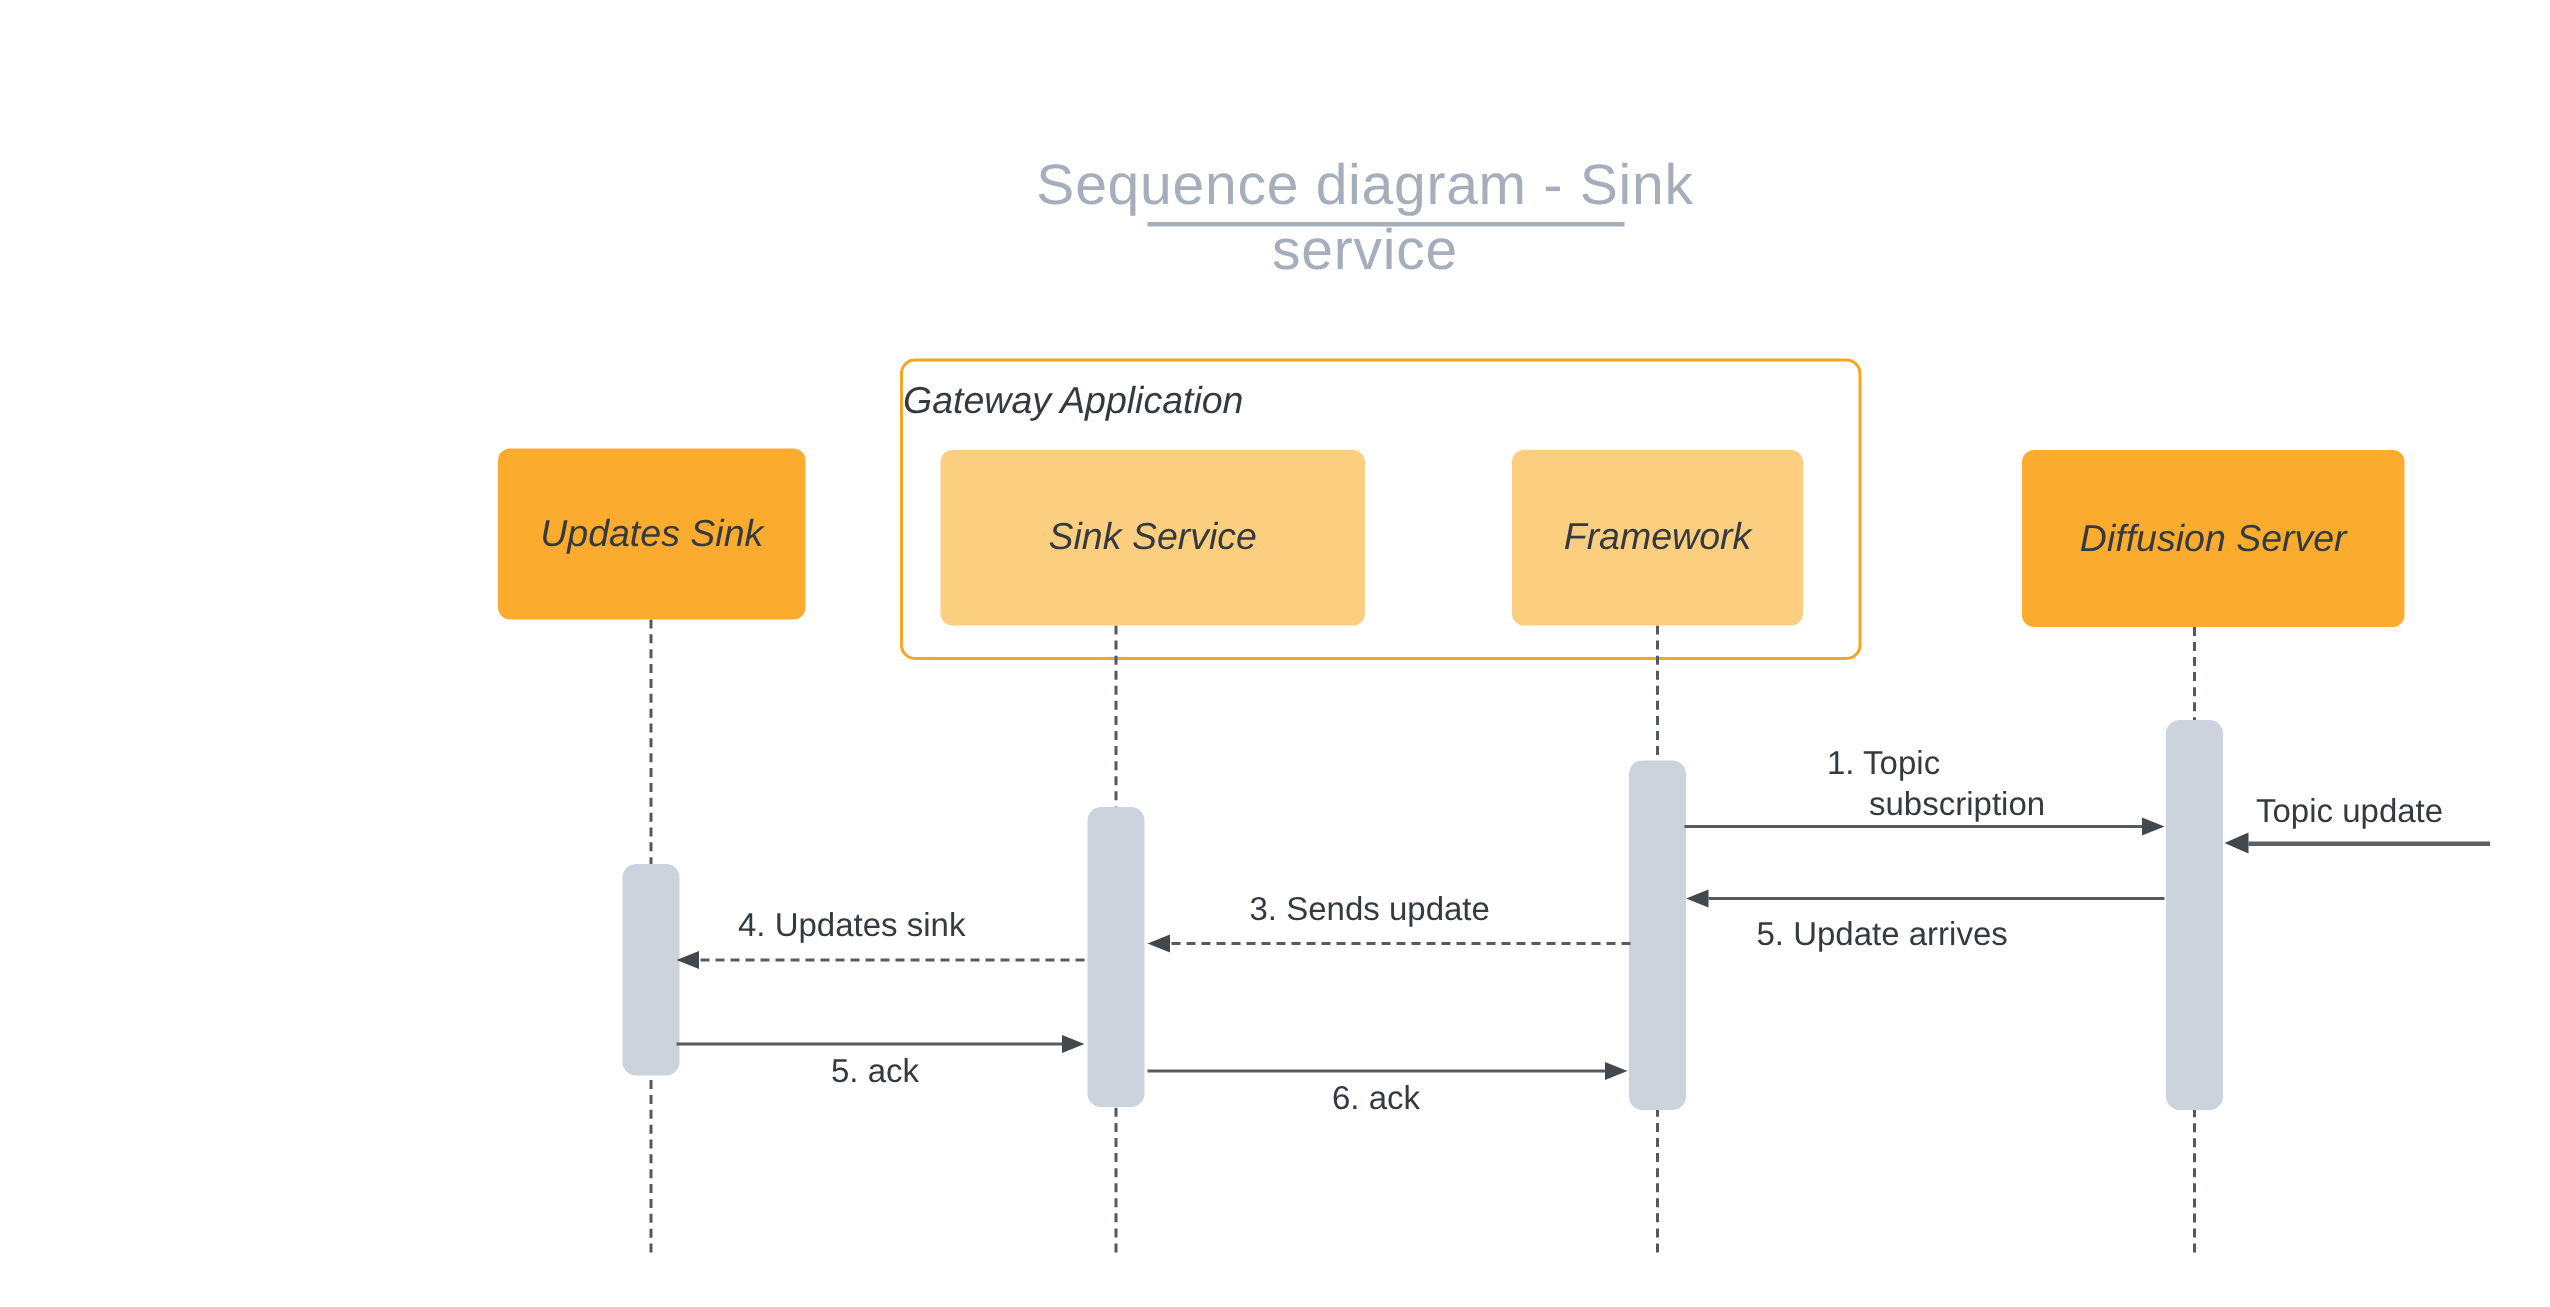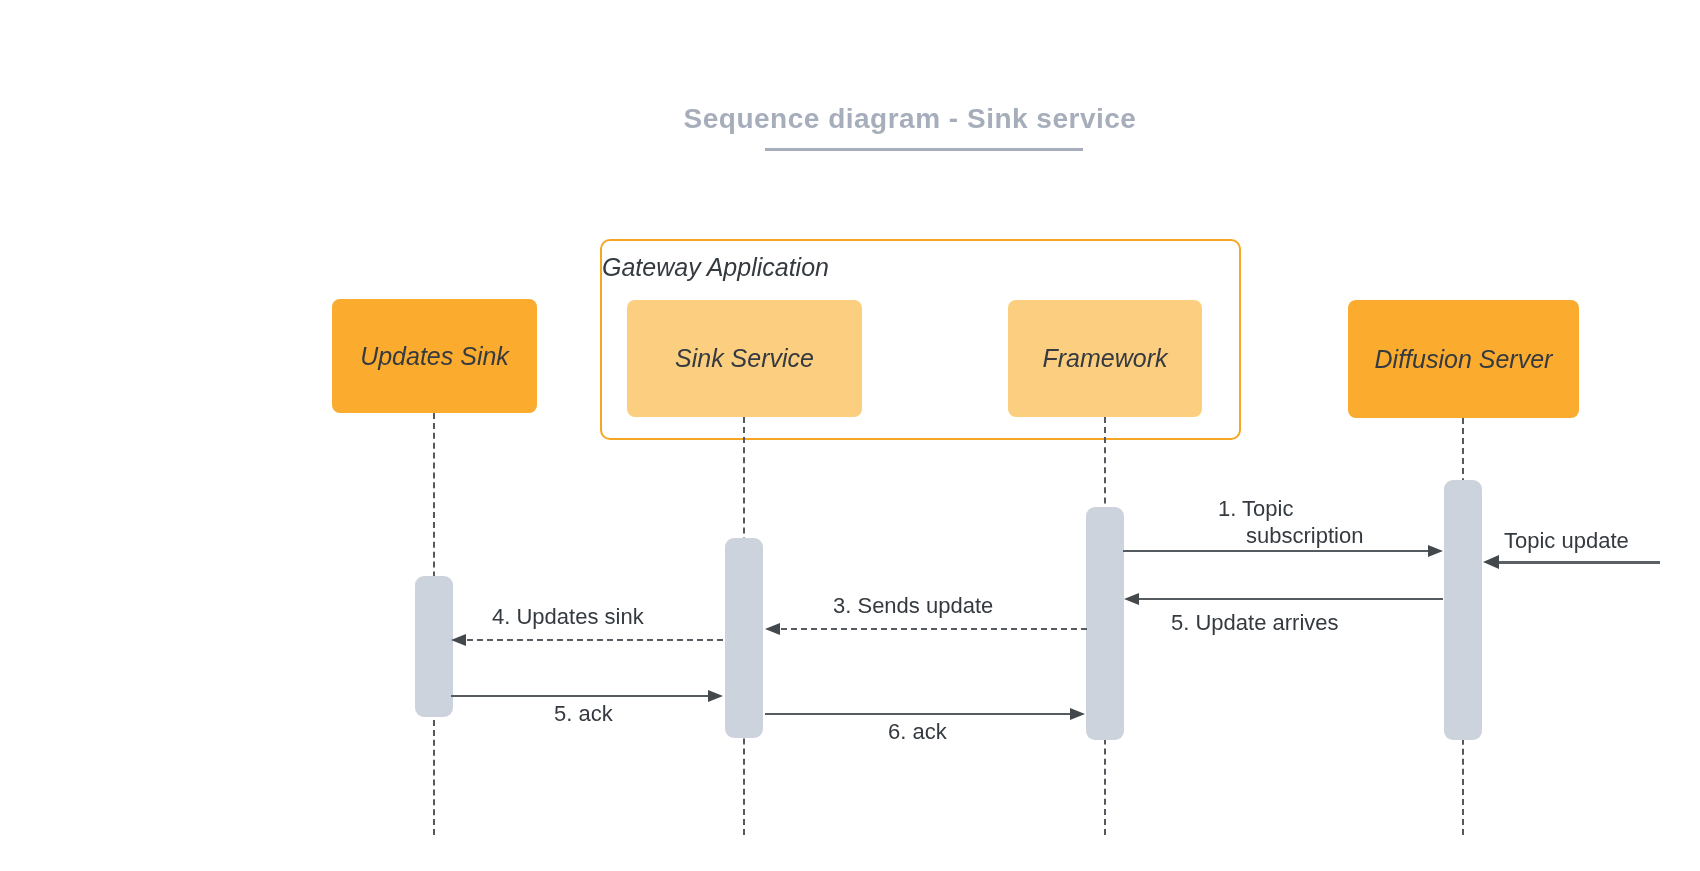--- a/index.html
+++ b/index.html
@@ -14,21 +14,21 @@
     --lifeline:#54595F;
   }
   *{box-sizing:border-box;margin:0;padding:0;}
   html,body{background:#fff;}
   body{font-family:"Liberation Sans",sans-serif;}
   .canvas{
     position:relative;width:1700px;height:871px;background:#ffffff;overflow:hidden;
   }
   .title{
     position:absolute;left:640px;top:103px;width:540px;height:40px;
-    text-align:center;font-size:28px;font-weight:bold;color:var(--title);
+    text-align:center;font-size:38px;font-weight:normal;color:var(--title);
     letter-spacing:0.5px;
   }
   .title-underline{
     position:absolute;left:765px;top:148px;width:318px;height:3px;
     background:var(--title);
   }
   .gateway{
     position:absolute;left:600px;top:239px;width:641px;height:201px;
     border:2px solid var(--container-border);border-radius:10px;background:transparent;
   }
@@ -36,23 +36,23 @@
     position:absolute;left:0;top:12px;width:100%;
     font-size:25px;font-style:italic;color:var(--text);
   }
   .actor{
     position:absolute;border-radius:8px;display:flex;align-items:center;justify-content:center;
     font-size:25px;font-style:italic;color:var(--text);
   }
   .actor.dark{background:var(--actor-dark);}
   .actor.light{background:var(--actor-light);}
   .actor-ext{left:332px;top:299px;width:205px;height:114px;}
-  .actor-ss {left:627px;top:300px;width:235px;height:117px;}
+  .actor-ss {left:627px;top:300px;width:283px;height:117px;}
   .actor-fw {left:1008px;top:300px;width:194px;height:117px;}
-  .actor-ds {left:1348px;top:300px;width:231px;height:118px;}
+  .actor-ds {left:1348px;top:300px;width:255px;height:118px;}
   .lifeline{
     position:absolute;width:0;border-left:2px dashed var(--lifeline);
   }
   .ll-ext{left:433px;top:413px;height:422px;}
   .ll-ss {left:743px;top:417px;height:418px;}
   .ll-fw {left:1104px;top:417px;height:418px;}
   .ll-ds {left:1462px;top:418px;height:417px;}
   .activation{
     position:absolute;width:38px;background:var(--activation);border-radius:9px;
   }

